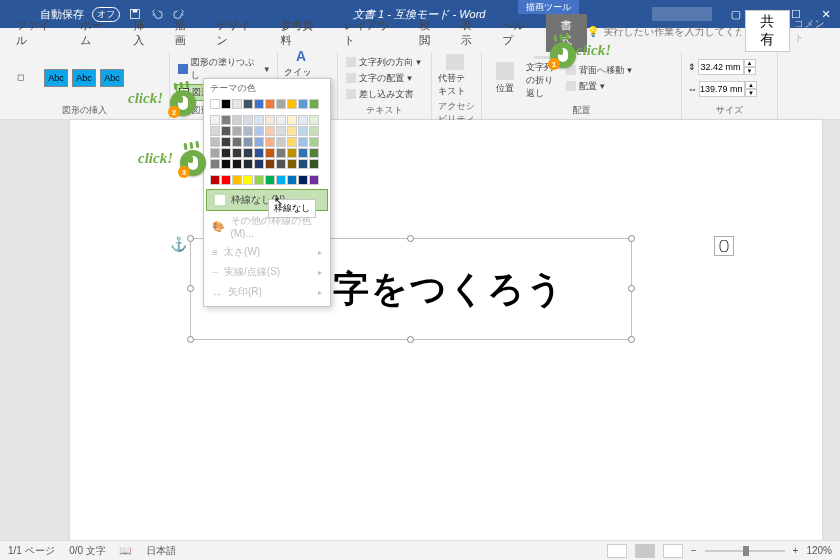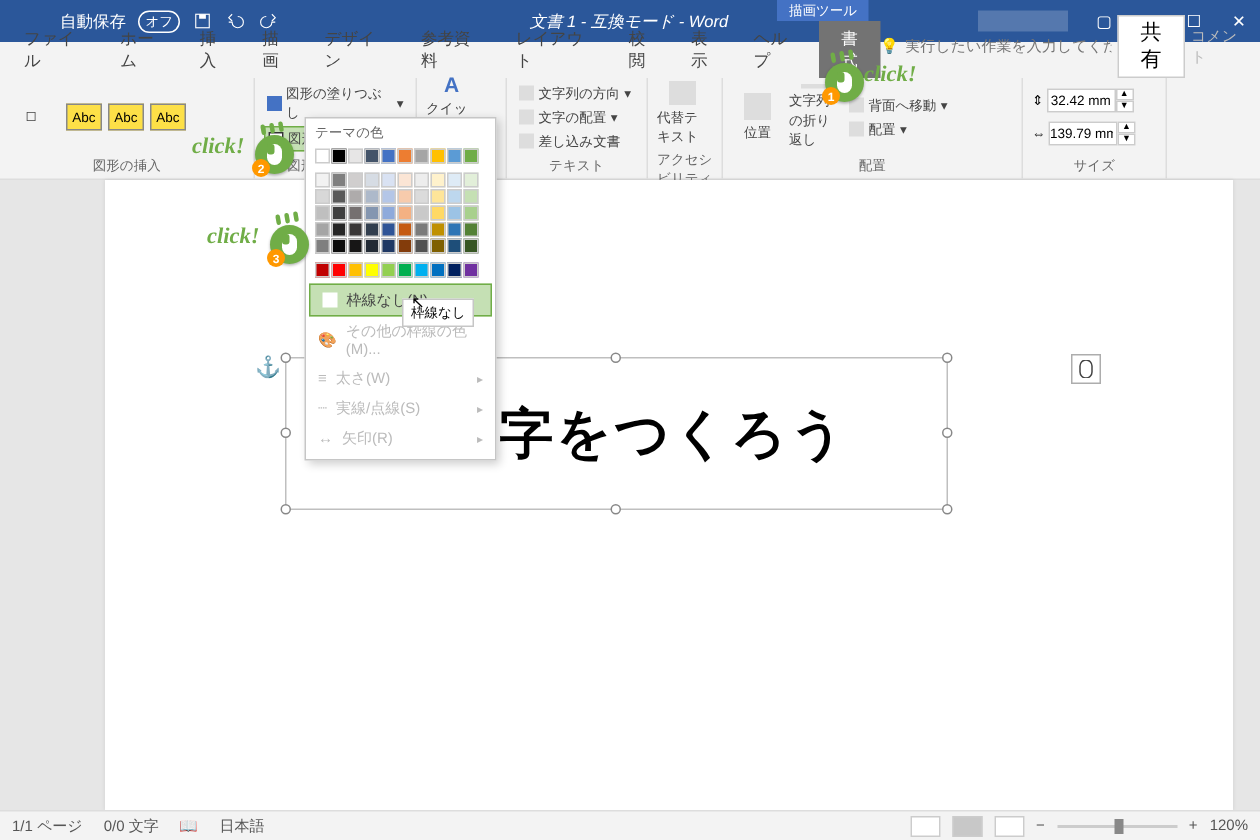--- a/index.html
+++ b/index.html
@@ -20,21 +20,21 @@
 .tell-me { width: 140px; border: none; background: transparent; font-size: 10px; }
 .share-btn { border: 1px solid #ccc; padding: 2px 8px; font-size: 14px; background: #fff; }
 
 .contextual-band { position: absolute; top: 0; left: 518px; height: 14px; background: #4472c4; color: #fff; font-size: 9px; padding: 0 8px; display: flex; align-items: center; }
 
 .ribbon { height: 68px; background: #f3f3f3; border-bottom: 1px solid #ddd; display: flex; font-size: 10px; position: relative; }
 .rgroup { border-right: 1px solid #ddd; padding: 2px 6px; display: flex; flex-direction: column; }
 .rgroup-body { flex: 1; display: flex; align-items: center; gap: 4px; }
 .rgroup-label { font-size: 9px; color: #666; text-align: center; padding-top: 2px; }
 .rbig { width: 34px; height: 44px; display: flex; flex-direction: column; align-items: center; justify-content: center; gap: 2px; font-size: 9px; color: #444; }
-.shape-box { width: 24px; height: 18px; border: 1px solid #888; display: flex; align-items: center; justify-content: center; font-size: 9px; background: #fde047; }
+.shape-box { width: 24px; height: 18px; border: 1px solid #888; display: flex; align-items: center; justify-content: center; font-size: 9px; background: #0ea5e9; }
 .stack { display: flex; flex-direction: column; gap: 1px; }
 .small-item { font-size: 9px; color: #444; padding: 1px 2px; display: flex; align-items: center; gap: 3px; }
 .small-item.hl { background: #c5e0b4; border: 1.5px solid #70ad47; }
 .sq { width: 10px; height: 10px; background: #ddd; display: inline-block; }
 .spinner { display: flex; align-items: center; }
 .spinner input { width: 46px; height: 16px; font-size: 9px; text-align: right; border: 1px solid #ccc; padding-right: 2px; }
 .spin-arrows { display: flex; flex-direction: column; }
 .spin-arrows span { width: 12px; height: 8px; border: 1px solid #ccc; font-size: 6px; text-align: center; line-height: 6px; background: #fff; }
 
 .canvas { position: absolute; top: 120px; left: 70px; right: 18px; bottom: 20px; background: #fff; box-shadow: 0 0 3px rgba(0,0,0,0.1); }

